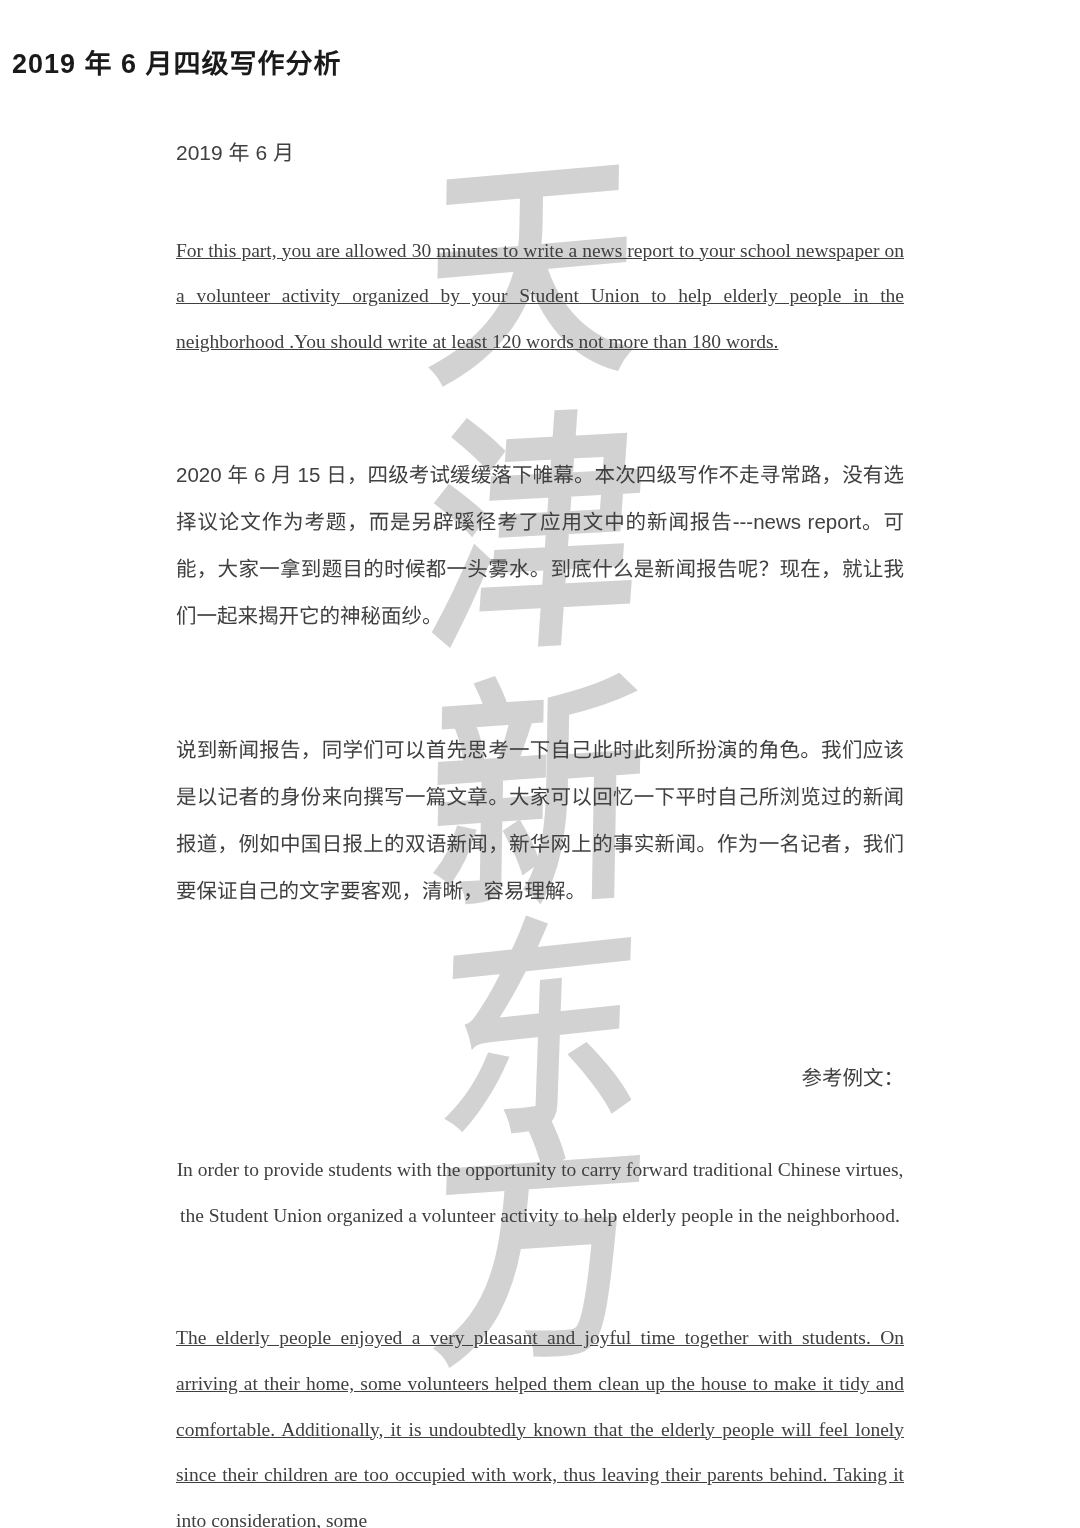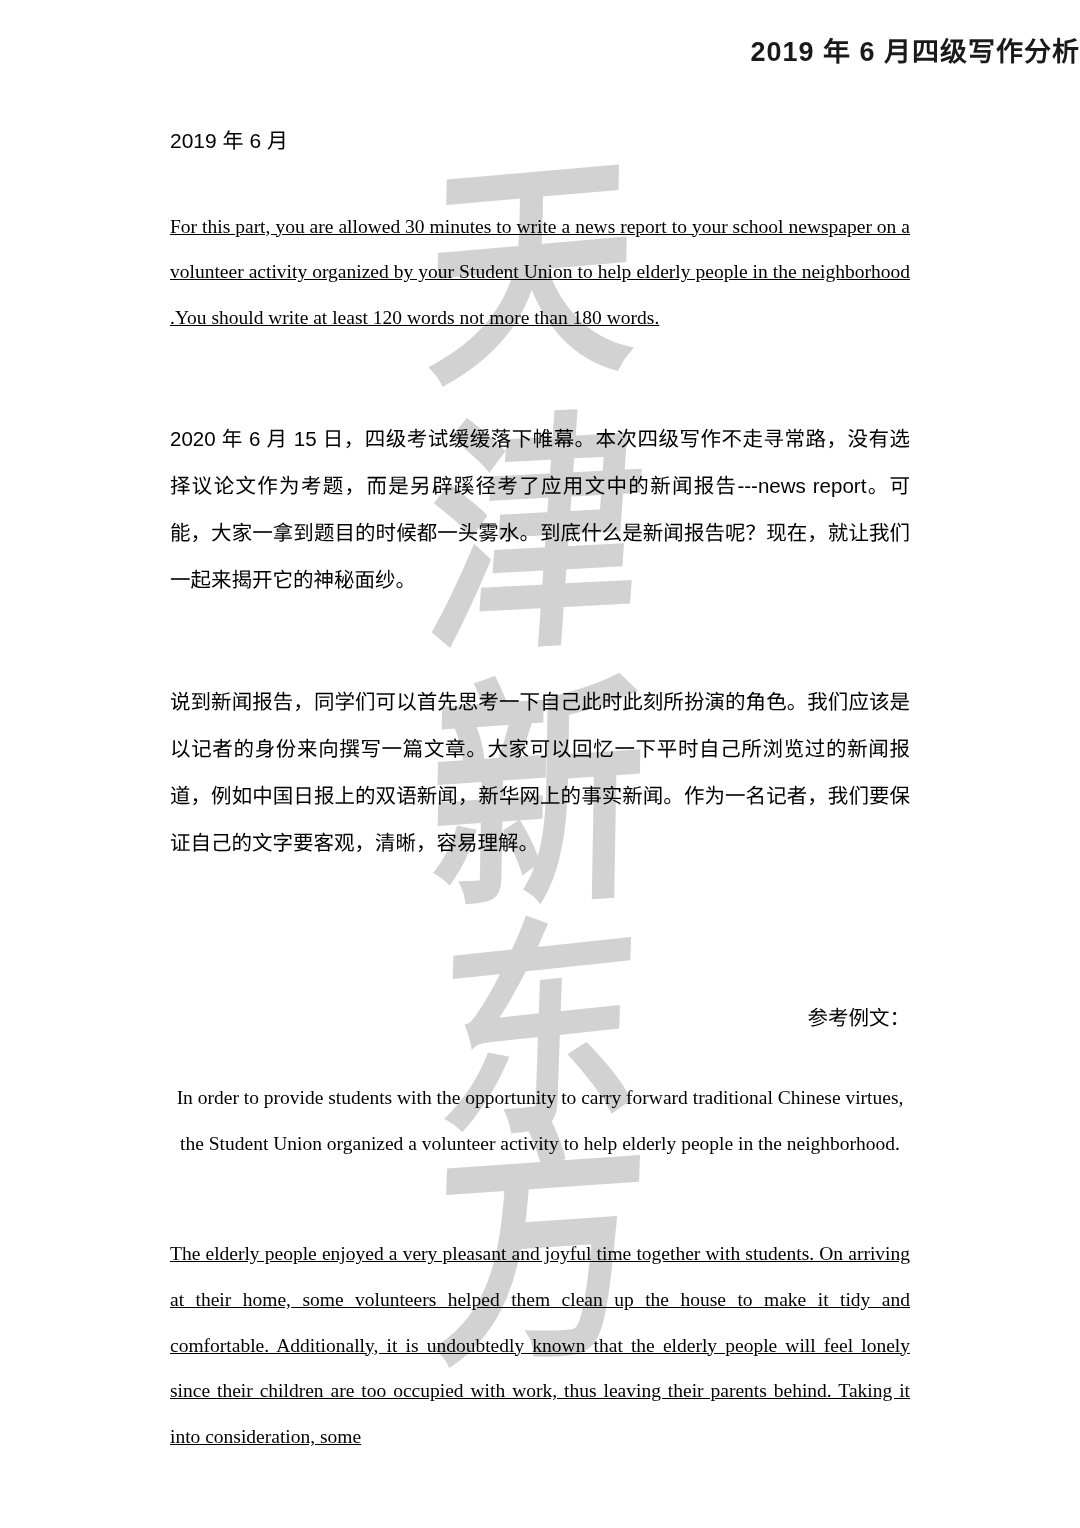--- a/index.html
+++ b/index.html
@@ -44,41 +44,41 @@
   .wm-4 { top: 1140px; font-size: 215px; transform: translateX(-50%) rotate(-4deg) skewX(-6deg) scaleY(1.18); }
 
   
   .content {
     position: relative;
     z-index: 1;
     padding: 0;
   }
 
   .doc-title {
-    margin: 0;
+    margin: 12px;
     padding: 30px 0 0 0;
-    text-align: right;
+    text-align: left;
     font-family: "Liberation Sans", "DejaVu Sans", sans-serif;
     font-weight: 700;
     font-size: 27px;
     letter-spacing: 1px;
     color: #1a1a1a;
   }
 
   .body-block {
     margin: 0 auto;
     width: 760px;
     padding-left: 0;
   }
 
   p.cn,
   p.en,
   p.lead {
-    margin: 10px;
-    color: #000000;
+    margin: 16px;
+    color: #404040;
     text-align: justify;
     text-justify: inter-word;
   }
 
   p.lead {
     font-family: "Liberation Sans", "DejaVu Sans", sans-serif;
     font-size: 21px;
     line-height: 1.55;
     margin-top: 56px;
     text-align: left;

